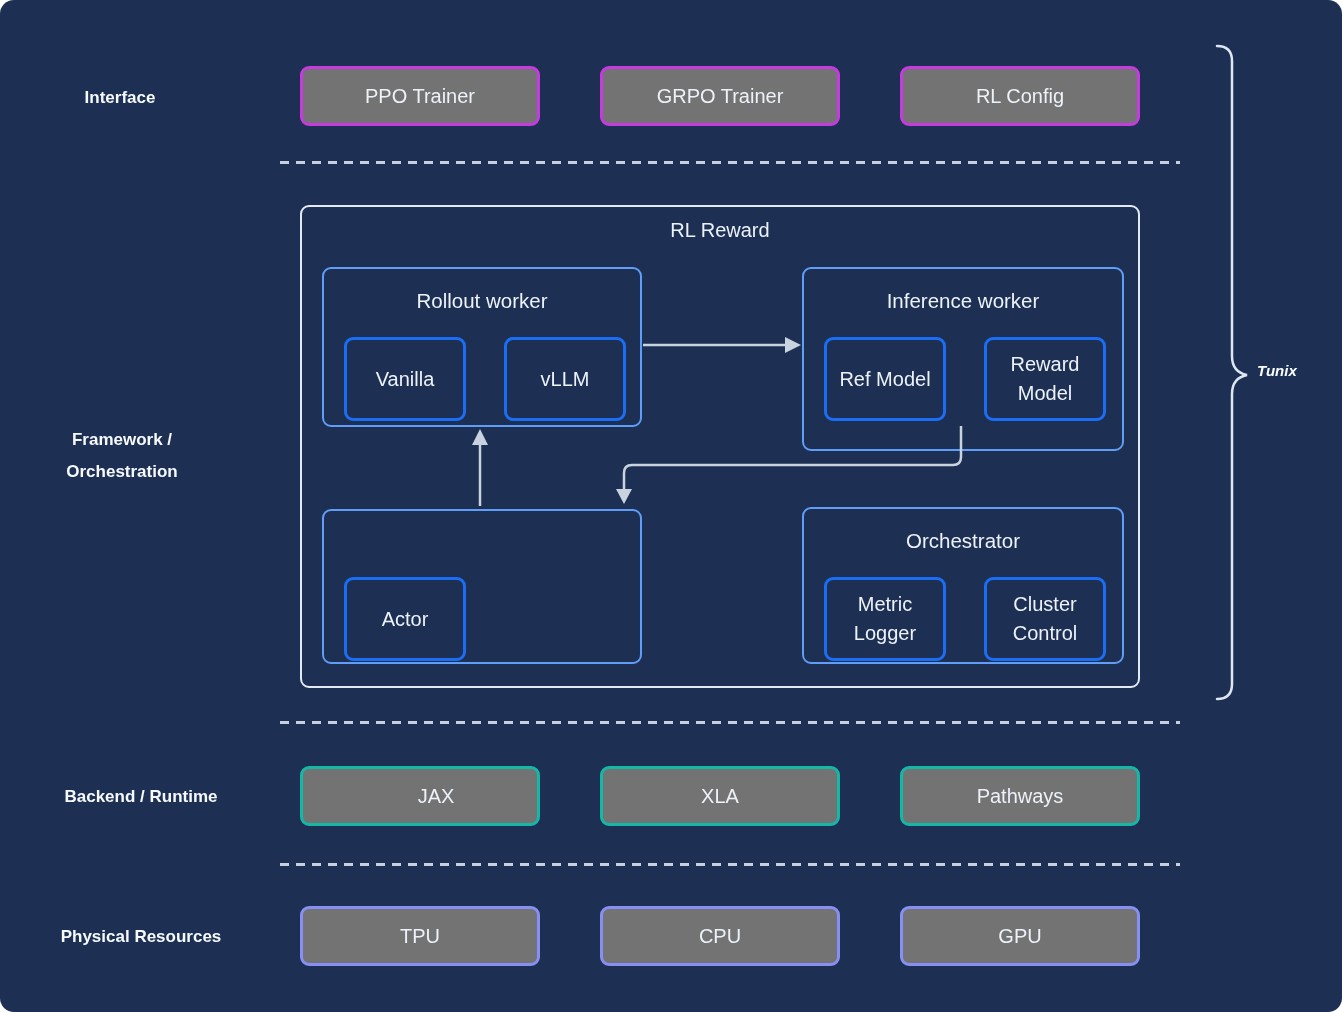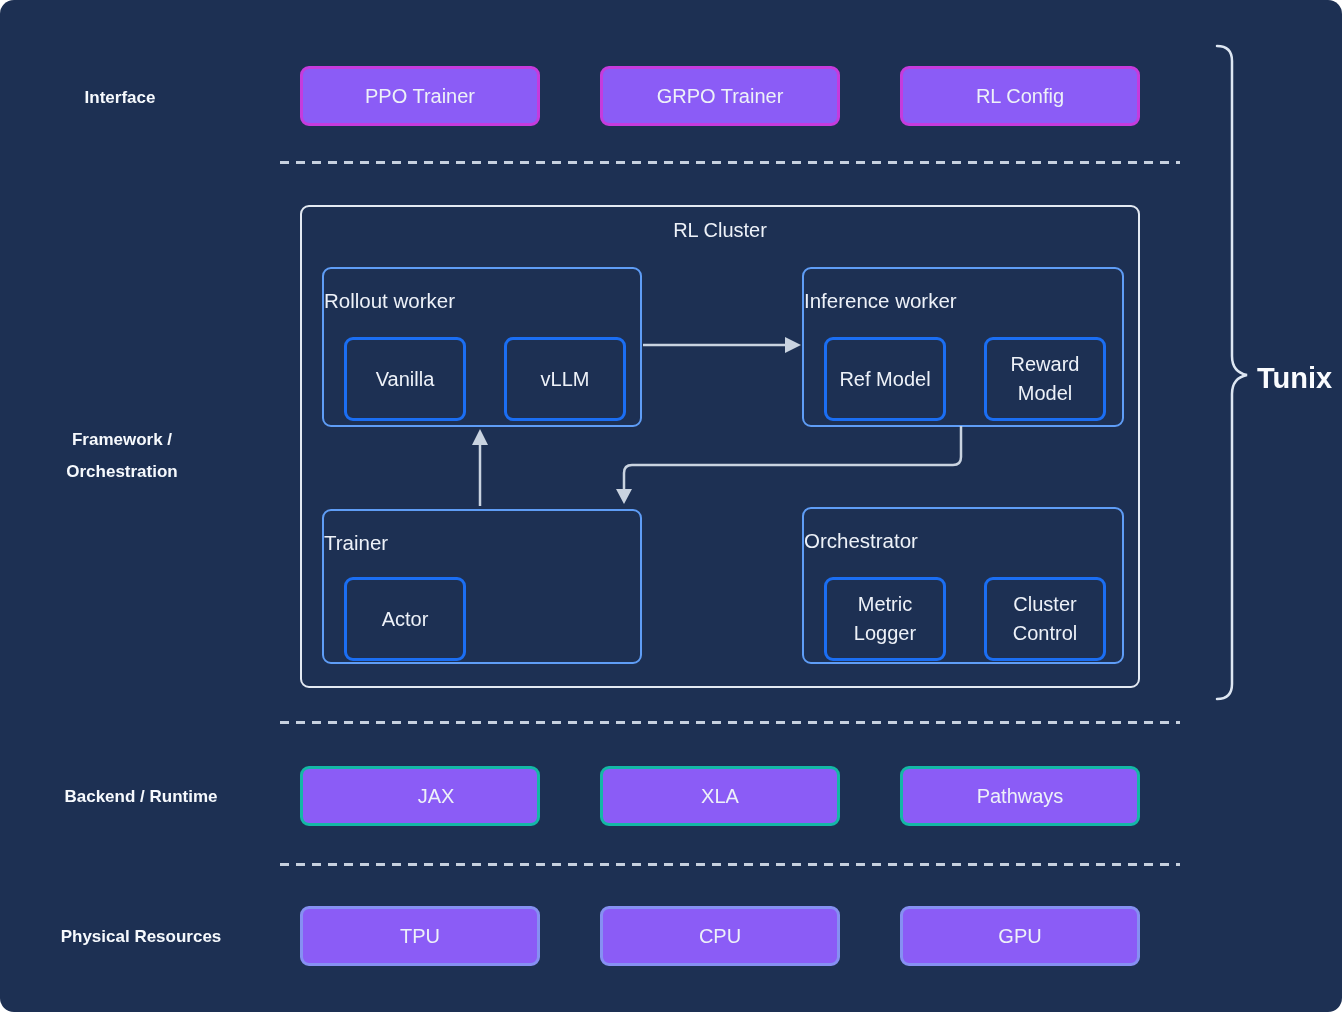--- a/index.html
+++ b/index.html
@@ -26,21 +26,21 @@
   .cat-label.wrap{white-space:normal;width:180px;}
   
   .pill{
     position:absolute;
     width:240px;height:60px;
     box-sizing:border-box;
     border-radius:9px;
     display:flex;align-items:center;justify-content:center;
     font-size:20px;
     color:#edf1f8;
-    background:#8b5cf6;
+    background:#737373;
   }
   .pill.magenta{border:3px solid #c63bdd;}
   .pill.teal{border:3px solid #14b8a6;}
   .pill.indigo{border:3px solid #8690f2;}
   
   .dash-sep{
     position:absolute;left:280px;width:900px;height:3px;
     background:repeating-linear-gradient(to right,#c6d0df 0 9px,transparent 9px 16px);
   }
   
@@ -53,37 +53,37 @@
     position:absolute;top:12px;left:0;width:100%;
     text-align:center;font-size:20px;color:#edf1f8;
   }
   .group{
     position:absolute;
     box-sizing:border-box;
     border:2.5px solid #5f9df6;border-radius:9px;
   }
   .group-title{
     position:absolute;top:20px;left:0;width:100%;
-    text-align:left;font-size:20.5px;color:#edf1f8;
+    text-align:center;font-size:20.5px;color:#edf1f8;
   }
   .item{
     position:absolute;top:68px;width:122px;height:84px;
     box-sizing:border-box;
     border:3.5px solid #1b6ef3;border-radius:9px;
     display:flex;align-items:center;justify-content:center;
     text-align:center;
     font-size:20px;line-height:29px;color:#edf1f8;
     padding:2px;
   }
   .item.first{left:20px;}
   .item.second{left:180px;}
   .connectors{position:absolute;left:0;top:0;pointer-events:none;}
   .brace-label{
     position:absolute;left:1257px;top:362px;
-    font-weight:bold;font-size:29px;color:#fafcff;
+    font-weight:bold;font-size:15px;color:#fafcff;font-style:italic;
   }
 </style>
 </head>
 <body>
 
 <div class="canvas">
 
   <div class="cat-label" style="left:120px;top:82px;">Interface</div>
   <div class="cat-label wrap" style="left:122px;top:424px;">Framework / Orchestration</div>
   <div class="cat-label" style="left:141px;top:781px;">Backend / Runtime</div>
@@ -97,44 +97,43 @@
     </div>
   <div class="pill magenta" style="left:900px;top:66px;justify-content:center;">
       <span>RL Config</span>
     </div>
 
   <div class="dash-sep" style="top:161px;"></div>
   <div class="dash-sep" style="top:721px;"></div>
   <div class="dash-sep" style="top:863px;"></div>
 
   <div class="cluster">
-    <div class="cluster-title">RL Cluster</div>
+    <div class="cluster-title">RL Reward</div>
 
     <div class="group" style="left:20px;top:60px;width:320px;height:160px;">
       <div class="group-title">Rollout worker</div>
       <div class="item first">
           <span>Vanilla</span>
         </div>
       <div class="item second">
           <span>vLLM</span>
         </div>
     </div>
 
-    <div class="group" style="left:500px;top:60px;width:322px;height:160px;">
+    <div class="group" style="left:500px;top:60px;width:322px;height:184px;">
       <div class="group-title">Inference worker</div>
       <div class="item first">
           <span>Ref Model</span>
         </div>
       <div class="item second">
           <span>Reward Model</span>
         </div>
     </div>
 
     <div class="group" style="left:20px;top:302px;width:320px;height:155px;">
-      <div class="group-title">Trainer</div>
       <div class="item first" style="top:66px;">
           <span>Actor</span>
         </div>
     </div>
 
     <div class="group" style="left:500px;top:300px;width:322px;height:157px;">
       <div class="group-title">Orchestrator</div>
       <div class="item first">
           <span>Metric Logger</span>
         </div>

